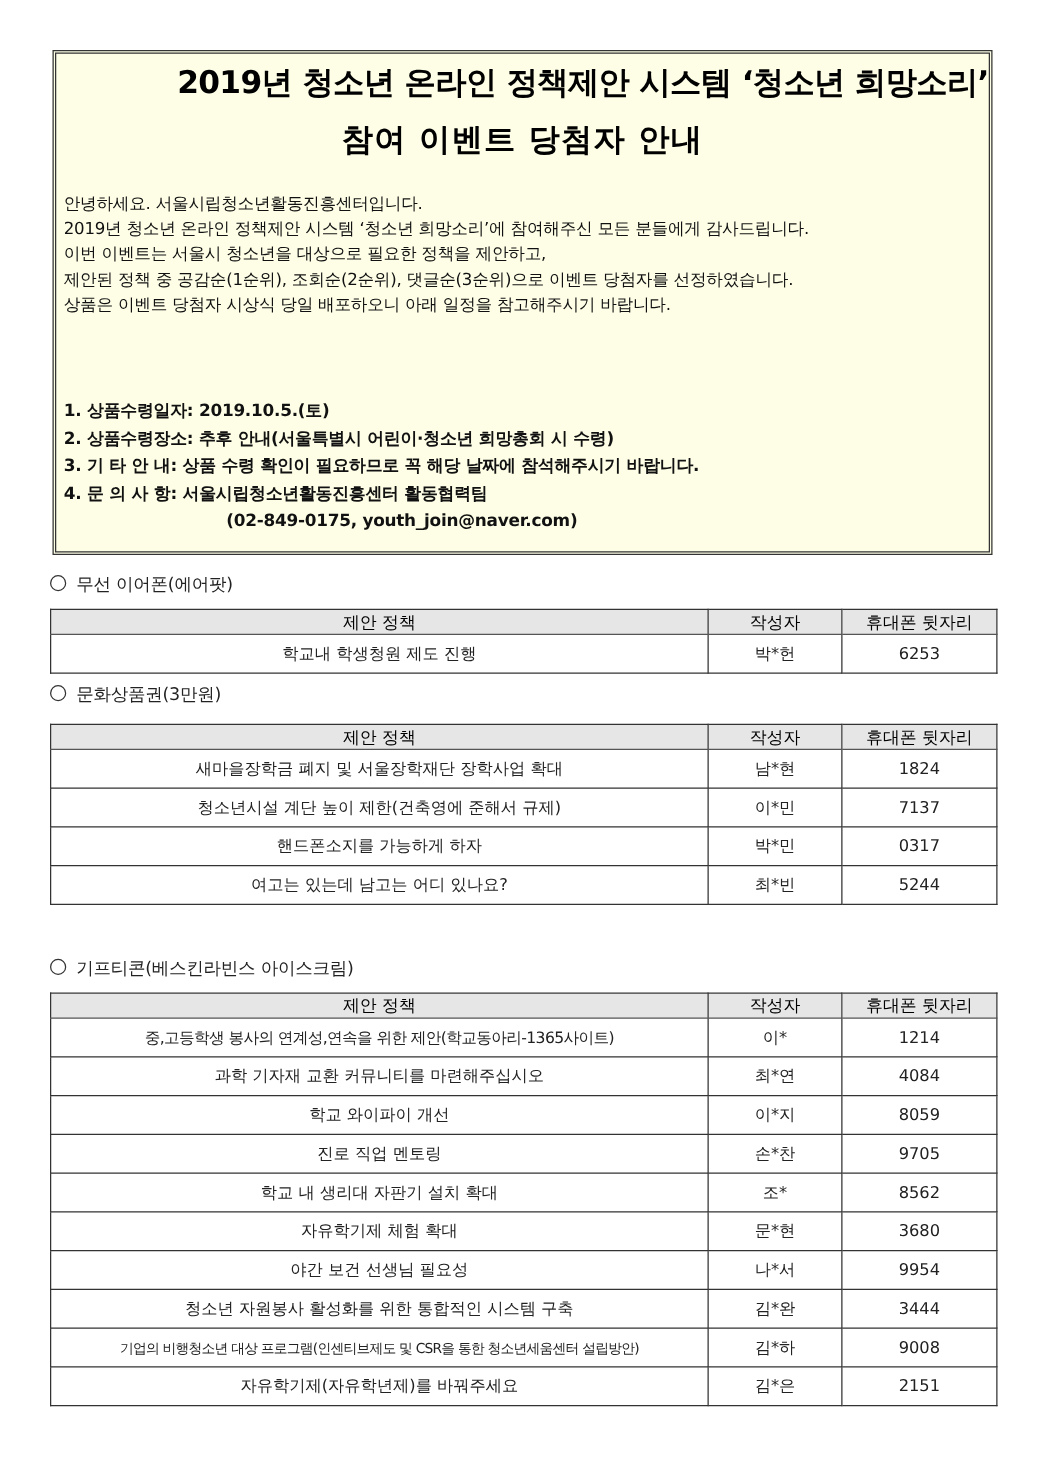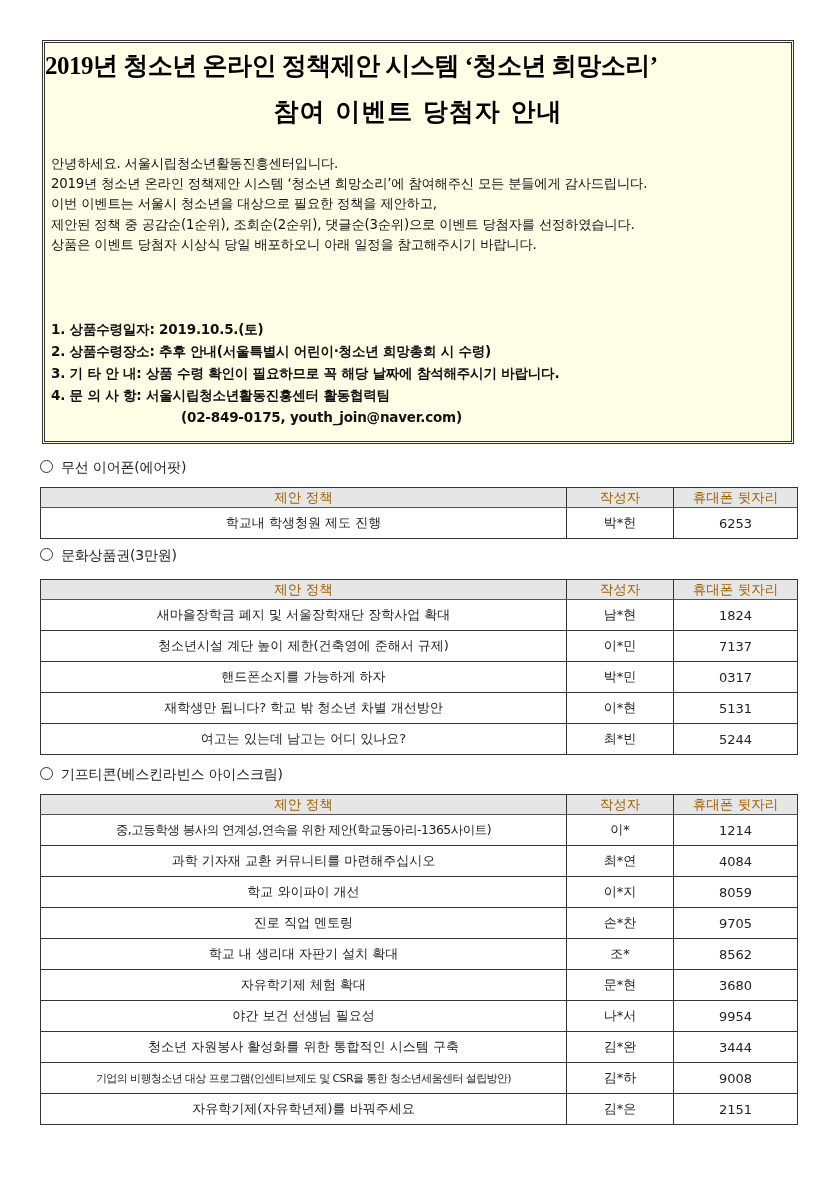--- a/index.html
+++ b/index.html
@@ -4,24 +4,23 @@
 <style>
   html, body { margin: 0; padding: 0; background: #ffffff; }
   body { width: 835px; height: 1181px; position: relative; overflow: hidden;
          font-family: "DejaVu Sans", "Liberation Sans", sans-serif; color: #111; }
 
   .notice-box {
     position: absolute; left: 42px; top: 40px; width: 752px; height: 404px;
     background: #fefee6; border: 3px double #333; box-sizing: border-box;
   }
   .title1 {
-    position: absolute; left: 0; right: 0; top: 6px; text-align: left;
+    position: absolute; left: 0; right: 0; top: 6px; text-align: right;
     font-size: 25px; font-weight: bold; letter-spacing: -0.5px; color: #000;
     white-space: nowrap;
-    font-family: Liberation Serif, serif;
   }
   .title2 {
     position: absolute; left: 0; right: 0; top: 52px; text-align: center;
     font-size: 25px; font-weight: bold; letter-spacing: 1px; color: #000000;
   }
   .intro {
     position: absolute; left: 6px; top: 111px; width: 740px;
     font-size: 13.3px; line-height: 20.2px; color: #111; white-space: nowrap;
     letter-spacing: -0.2px;
   }
@@ -46,21 +45,21 @@
   table.prize {
     position: absolute; left: 40px; width: 757px; border-collapse: collapse;
     table-layout: fixed; font-size: 13px; color: #222;
   }
   table.prize th, table.prize td {
     border: 1px solid #333; text-align: center; padding: 0; white-space: nowrap;
     overflow: hidden;
   }
   table.prize th {
     background: #e6e6e6; font-weight: normal; height: 19px; font-size: 13.5px;
-    color: #a16207; border-bottom: 1px solid #555;
+    color: #000000; border-bottom: 1px solid #555;
   }
   table.prize td { height: 30px; background: #fff; }
   table.prize td.small { font-size: 11px; letter-spacing: -0.6px; }
   col.c1 { width: 526px; }
   col.c2 { width: 107px; }
   col.c3 { width: 124px; }
 </style>
 </head>
 <body>
 
@@ -130,25 +129,20 @@
     <td>청소년시설 계단 높이 제한(건축영에 준해서 규제)</td>
     <td>이*민</td>
     <td>7137</td>
   </tr>
   <tr>
     <td>핸드폰소지를 가능하게 하자</td>
     <td>박*민</td>
     <td>0317</td>
   </tr>
   <tr>
-    <td>재학생만 됩니다? 학교 밖 청소년 차별 개선방안</td>
-    <td>이*현</td>
-    <td>5131</td>
-  </tr>
-  <tr>
     <td>여고는 있는데 남고는 어디 있나요?</td>
     <td>최*빈</td>
     <td>5244</td>
   </tr>
 </tbody>
   </table>
 
 <div class="section-title" style="top:766px;">
   <span class="circle"></span><span>기프티콘(베스킨라빈스 아이스크림)</span>
 </div>

